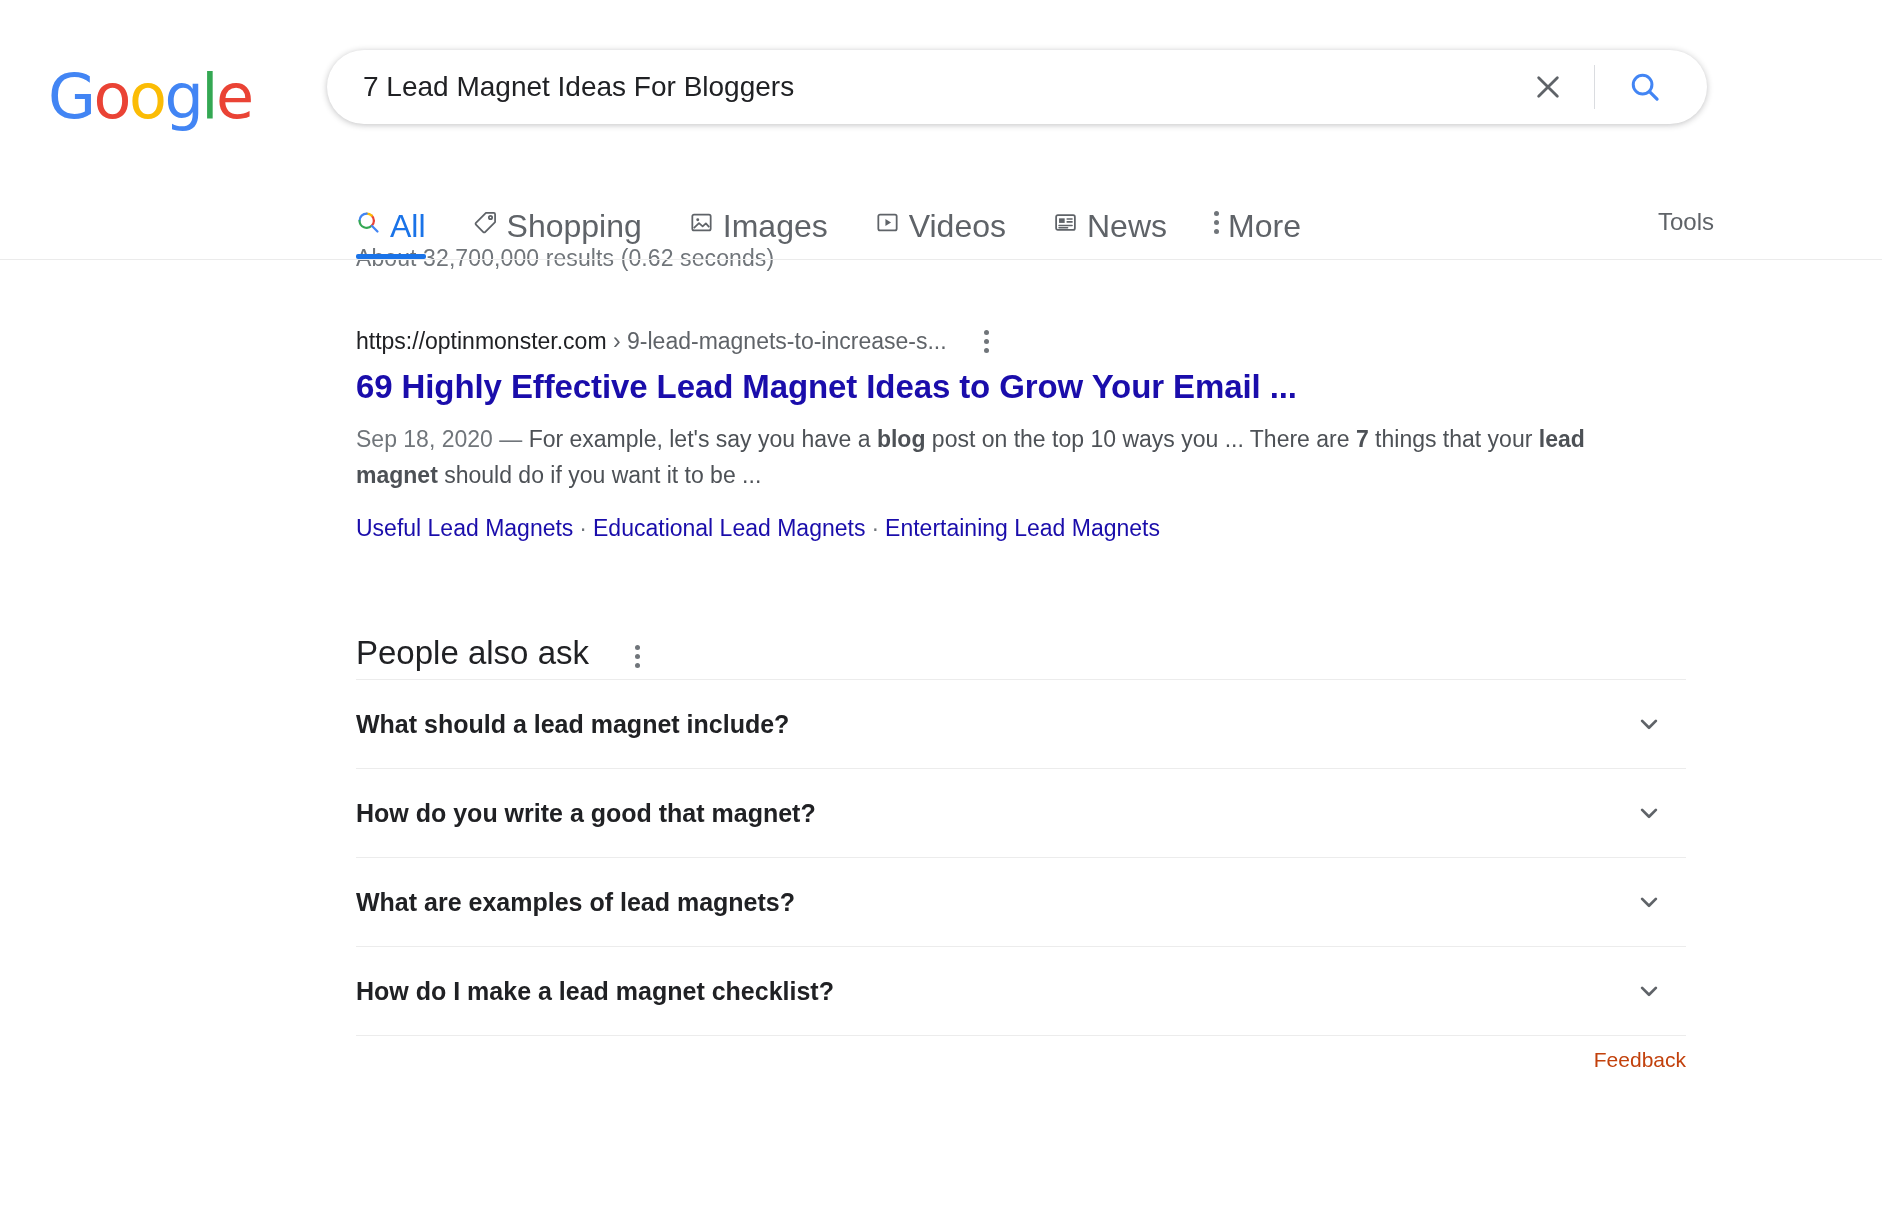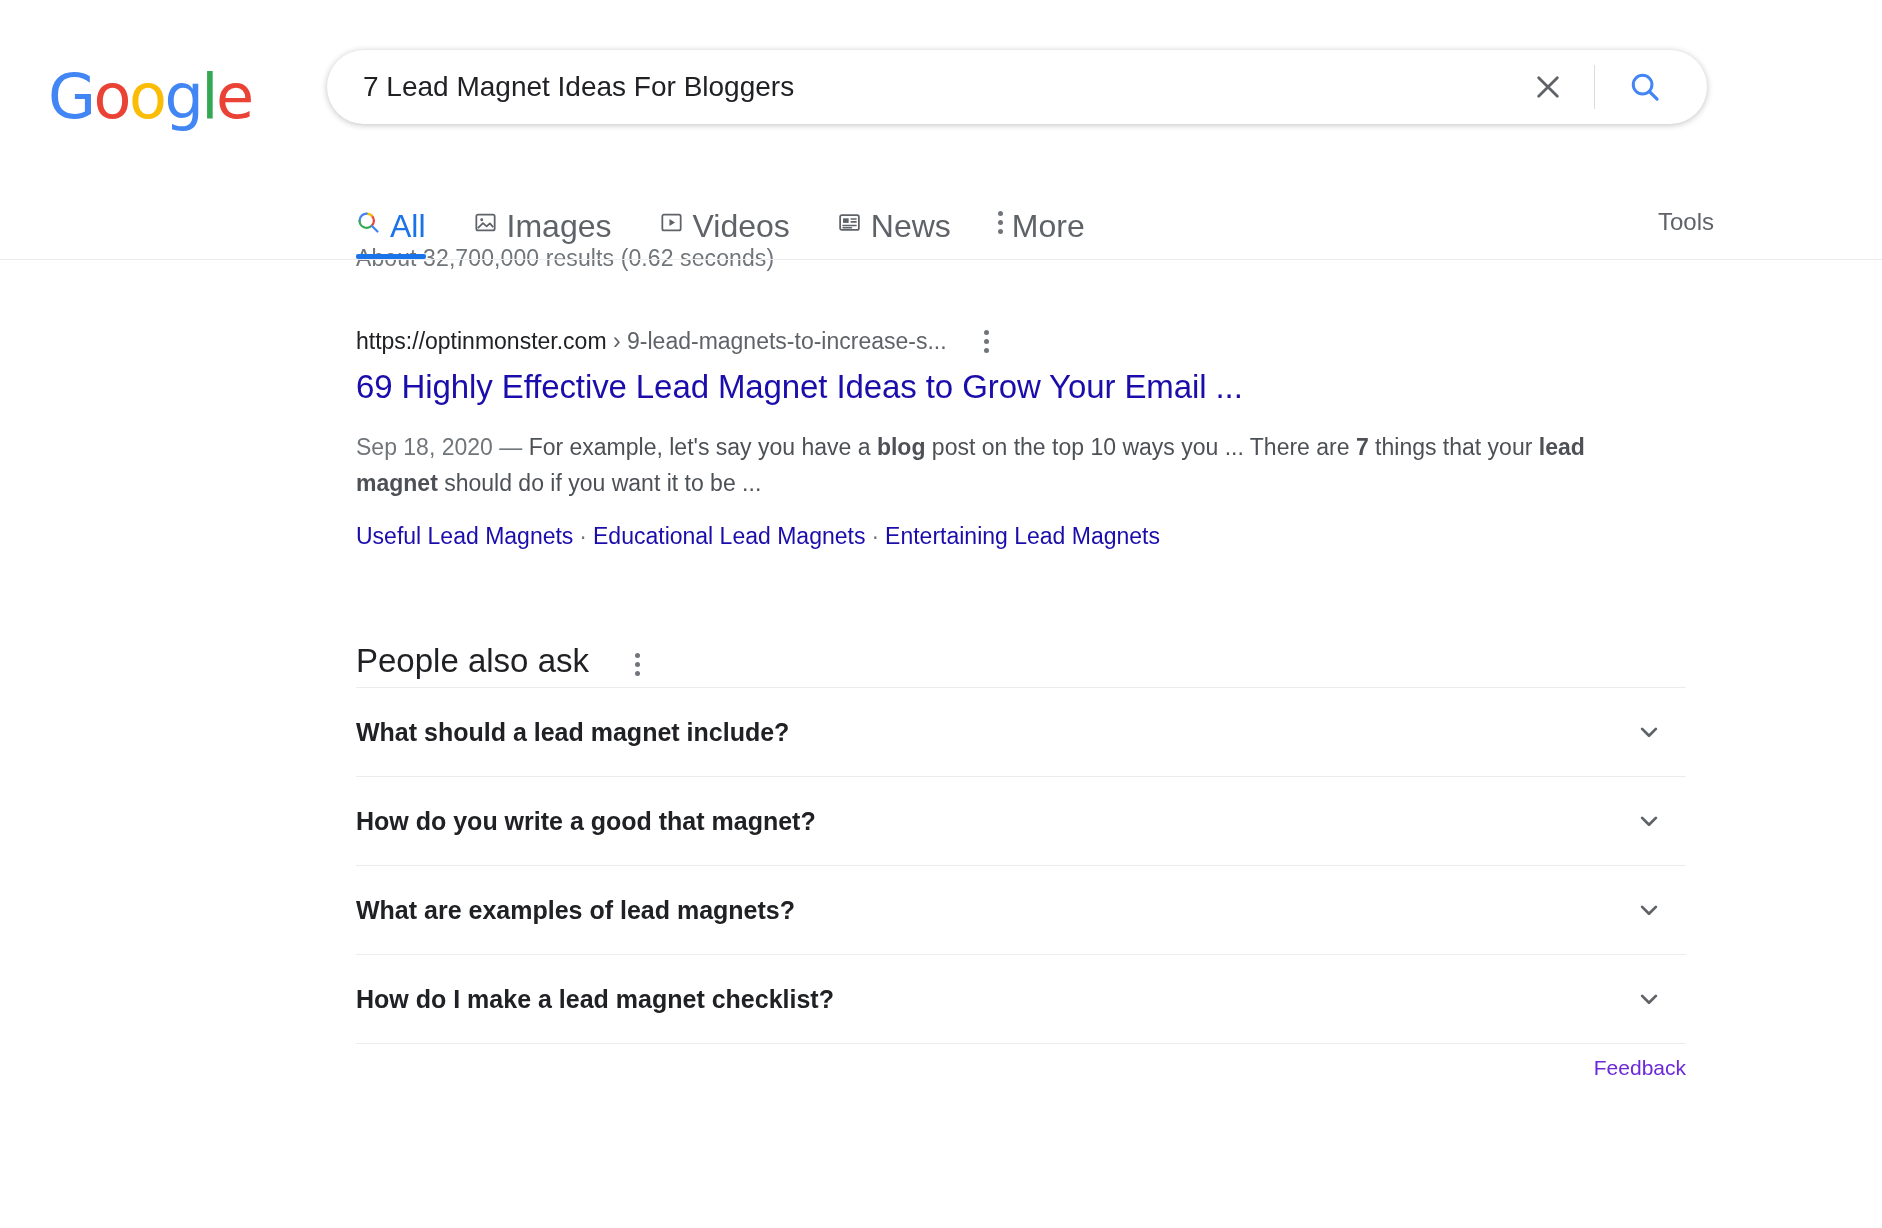--- a/index.html
+++ b/index.html
@@ -164,22 +164,22 @@
   .url-menu {
     margin-left: 26px;
     width: 28px; height: 34px;
     display: flex; align-items: center; justify-content: center;
     cursor: pointer;
   }
   .result-title {
     font-size: 33px;
     line-height: 42px;
     color: #1a0dab;
-    font-weight: 400;
-    margin-bottom: 21px;
+    font-weight: 700;
+    margin-bottom: 13px;
     cursor: pointer;
     letter-spacing: -.1px;
   }
   .result-snippet {
     font-size: 23px;
     line-height: 36px;
     color: #4d5156;
     width: 1300px;
     margin-bottom: 18px;
   }
@@ -234,21 +234,21 @@
   }
   .paa-chevron { display: flex; align-items: center; }
   .paa-footer {
     display: flex;
     justify-content: flex-end;
     padding-top: 12px;
     padding-right: 0;
   }
   .feedback {
     font-size: 21px;
-    color: #6d28d9;
+    color: #c2410c;
     cursor: pointer;
   }
 
   .dots { display: flex; flex-direction: column; gap: 4px; align-items: center; }
   .dots i { width: 5px; height: 5px; border-radius: 50%; background: #70757a; display: block; }
 </style>
 </head>
 <body>
 
 <div class="header">
@@ -283,20 +283,29 @@
             <path d="M15.1 5.4a6.9 6.9 0 0 0-4.8-2" fill="none" stroke="#FBBC05" stroke-width="2.1" stroke-linecap="round"></path>
             <path d="M10.3 3.4a6.9 6.9 0 0 0-6.9 6.9" fill="none" stroke="#4285F4" stroke-width="2.1" stroke-linecap="round"></path>
             <path d="M3.4 10.3a6.9 6.9 0 0 0 11.7 4.9" fill="none" stroke="#34A853" stroke-width="2.1" stroke-linecap="round"></path>
             <path d="M15.1 15.2a6.9 6.9 0 0 0 2.1-4.9" fill="none" stroke="#EA4335" stroke-width="2.1" stroke-linecap="round"></path>
             <path d="M15.4 15.4 L20.6 20.6" stroke="#4285F4" stroke-width="2.2" stroke-linecap="round"></path>
           </svg>
         </span>
         <span>All</span>
       </div>
 
+      <div class="tab">
+        <span class="tab-ico">
+          <svg width="25" height="25" viewBox="0 0 24 24">
+            <path d="M12.4 2.8 H20 a1.2 1.2 0 0 1 1.2 1.2 v7.6 L11.6 21.2 a1.2 1.2 0 0 1-1.7 0 L2.8 14.1 a1.2 1.2 0 0 1 0-1.7 Z" fill="none" stroke="#5f6368" stroke-width="1.7" stroke-linejoin="round"></path>
+            <circle cx="16.8" cy="7.2" r="1.6" fill="none" stroke="#5f6368" stroke-width="1.7"></circle>
+          </svg>
+        </span>
+        <span>Shopping</span>
+      </div>
 
       <div class="tab">
         <span class="tab-ico">
           <svg width="25" height="25" viewBox="0 0 24 24">
             <rect x="3.2" y="4.4" width="17.6" height="15.2" rx="1.6" fill="none" stroke="#5f6368" stroke-width="1.7"></rect>
             <circle cx="8.4" cy="9.3" r="1.4" fill="#5f6368"></circle>
             <path d="M4.6 17.4 L9.6 12.6 L13.1 15.7 L16.2 12.9 L19.4 16.4" fill="none" stroke="#5f6368" stroke-width="1.7" stroke-linejoin="round"></path>
           </svg>
         </span>
         <span>Images</span>

